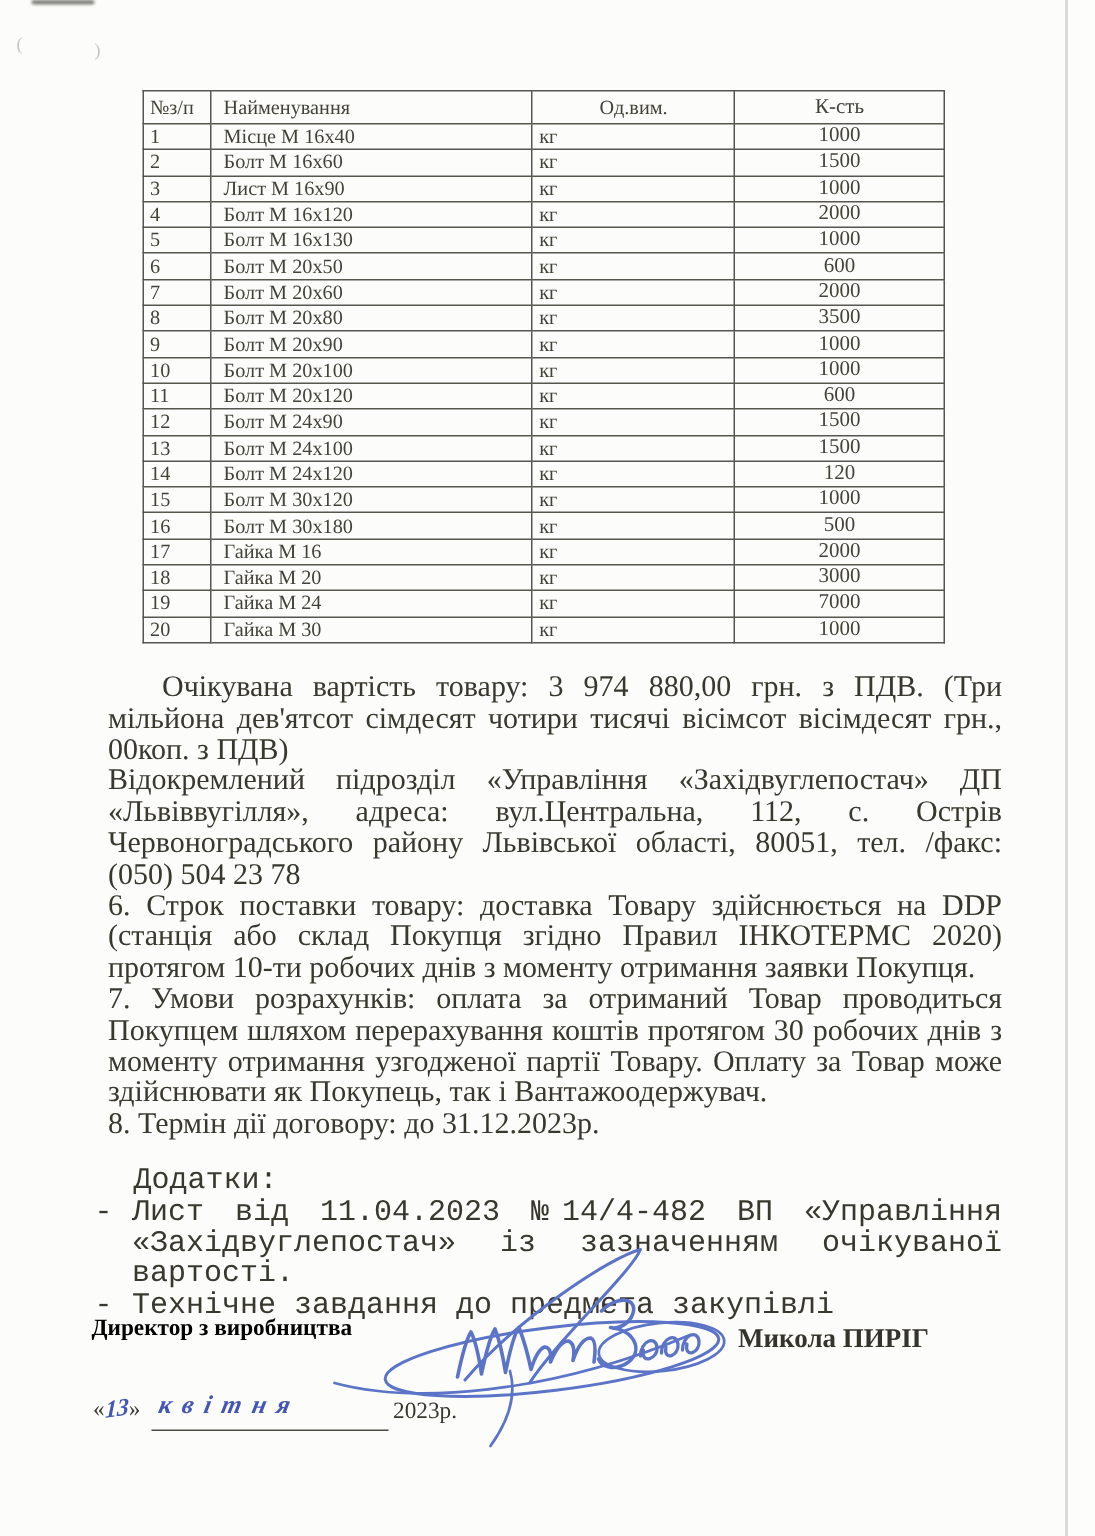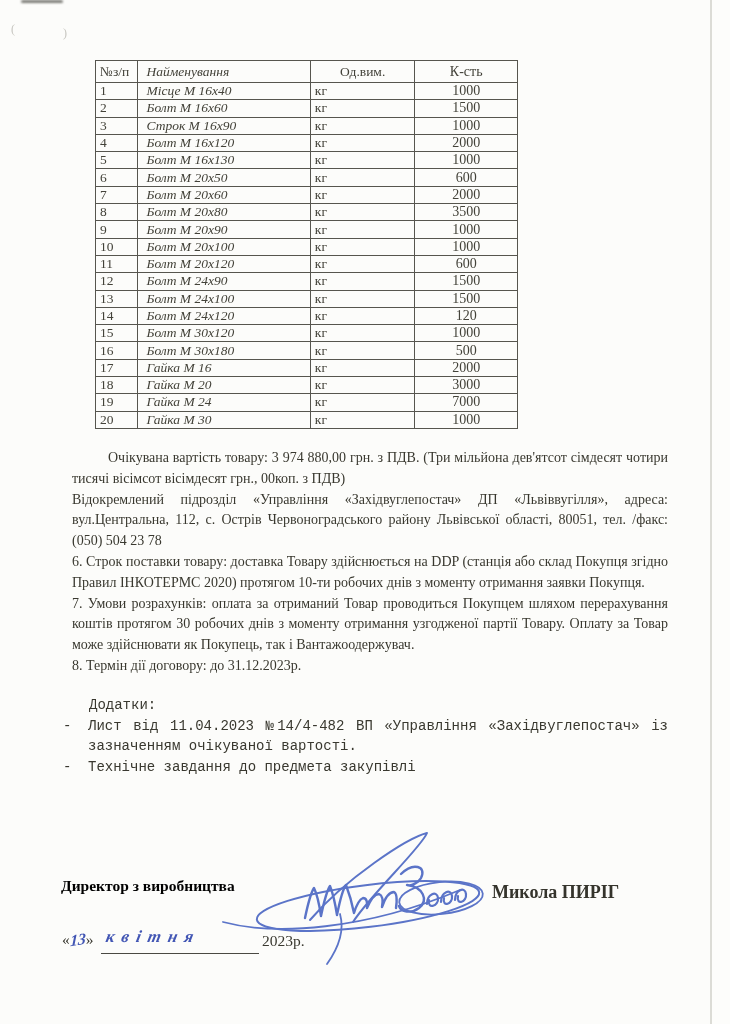--- a/index.html
+++ b/index.html
@@ -18,44 +18,44 @@
   .edge-strip { position: absolute; left: 712px; top: 0; width: 18px; height: 1024px; background: #fdfdfb; }
   .top-smudge { position: absolute; left: 21px; top: 0; width: 42px; height: 3px; background: #7d7d78; filter: blur(1.2px); border-radius: 2px; }
   .mark { position: absolute; color: #c7c6c0; font-size: 12px; }
   .mark-l { left: 11px; top: 22px; }
   .mark-l::before { content: "("; }
   .mark-r { left: 63px; top: 26px; }
   .mark-r::before { content: ")"; }
 
   
   .items-table {
-    position: absolute; left: 95px; top: 60px; width: 423px;
+    position: absolute; left: 95px; top: 60px; width: 535px;
     border-collapse: collapse;
     color: #434239;
     font-size: 13.5px;
   }
   .items-table th, .items-table td {
     border: 1px solid #56554e;
     font-weight: normal;
     padding: 0 4px;
     white-space: nowrap;
     overflow: hidden;
   }
   .items-table thead th { height: 21px; }
   .items-table tbody td { height: 16.3px; line-height: 16px; }
   .col-num   { width: 37px;  text-align: left; }
-  .col-name  { width: 217px; text-align: left; padding-left: 8px !important; font-style: italic; }
+  .col-name  { width: 217px; text-align: left; padding-left: 8px !important; }
   .col-unit  { width: 137px; }
   .col-qty   { width: 144px; text-align: center; font-size: 14px; }
   .items-table thead .col-name { padding-left: 8px; }
 
   
   .body-text {
     position: absolute; left: 62px; top: 448px; width: 606px;
-    font-size: 14px; line-height: 20.8px;
+    font-size: 20px; line-height: 20.8px;
     text-align: justify;
     color: #39382f;
   }
   .para { padding-left: 10px; }
   .para.indent { text-indent: 36px; }
   .attachments { margin-top: 18px; font-family: Liberation Mono, monospace; }
   .att-title { padding-left: 27px; }
   .att-item { padding-left: 26px; position: relative; }
   .att-dash { position: absolute; left: 1px; top: 0; }
 
@@ -116,21 +116,21 @@
       <td class="col-qty">1000</td>
     </tr>
         <tr>
       <td class="col-num">2</td>
       <td class="col-name">Болт М 16х60</td>
       <td class="col-unit">кг</td>
       <td class="col-qty">1500</td>
     </tr>
         <tr>
       <td class="col-num">3</td>
-      <td class="col-name">Строк М 16х90</td>
+      <td class="col-name">Лист М 16х90</td>
       <td class="col-unit">кг</td>
       <td class="col-qty">1000</td>
     </tr>
         <tr>
       <td class="col-num">4</td>
       <td class="col-name">Болт М 16х120</td>
       <td class="col-unit">кг</td>
       <td class="col-qty">2000</td>
     </tr>
         <tr>

